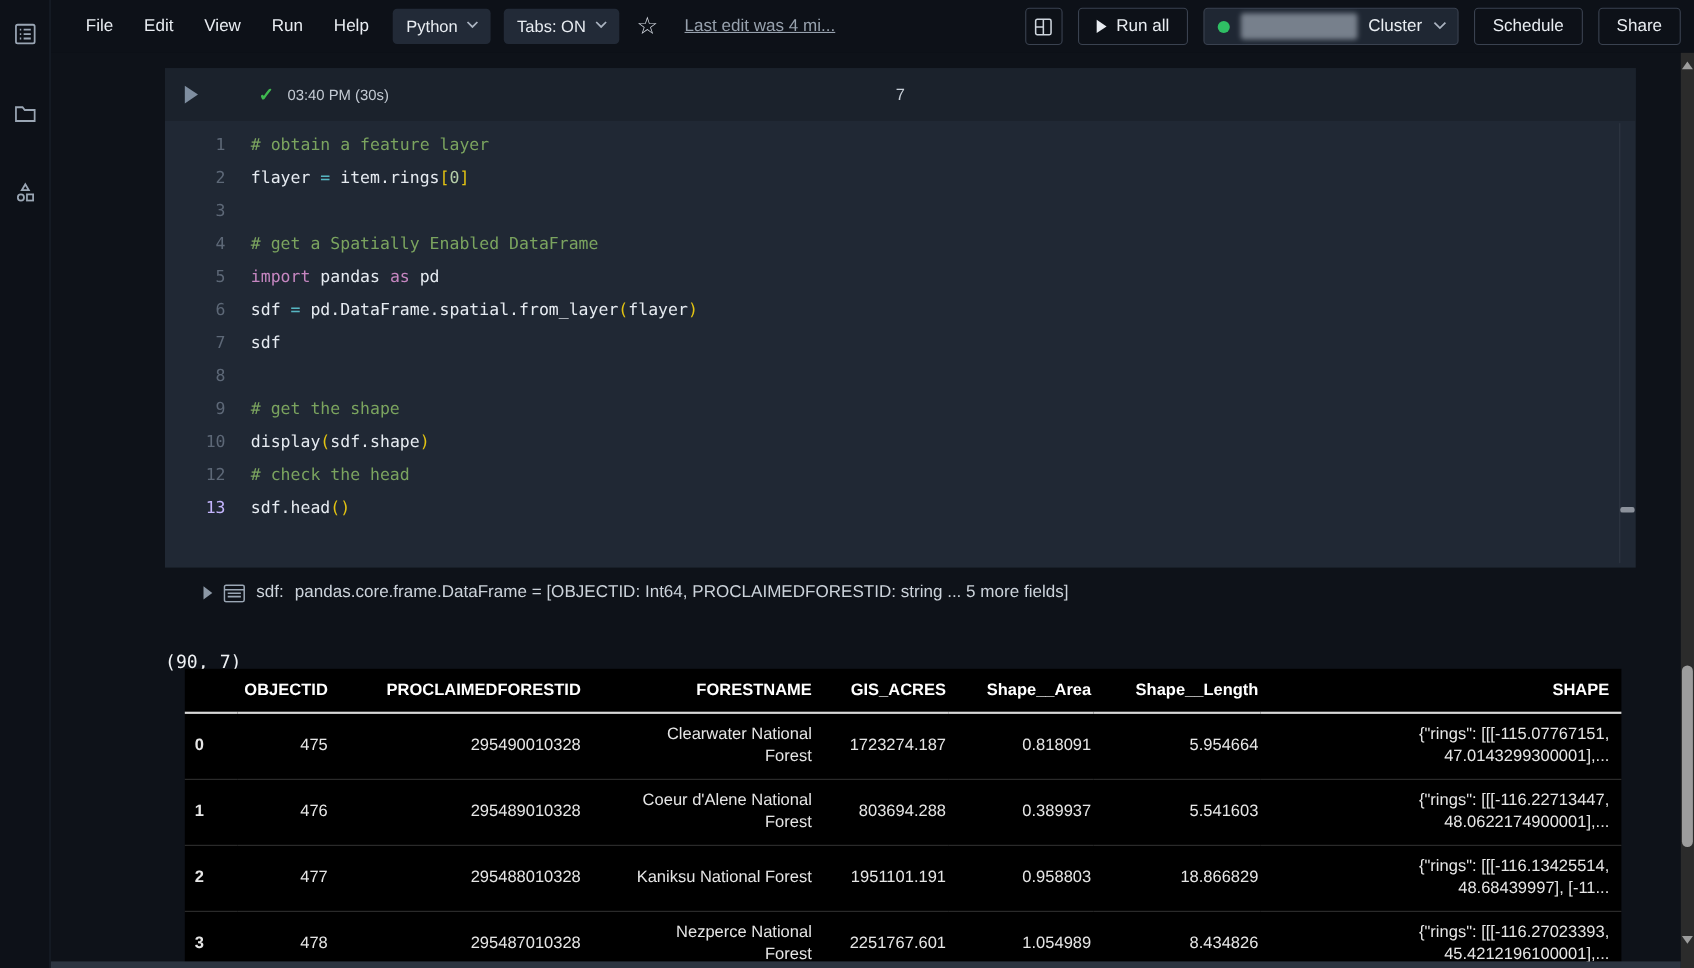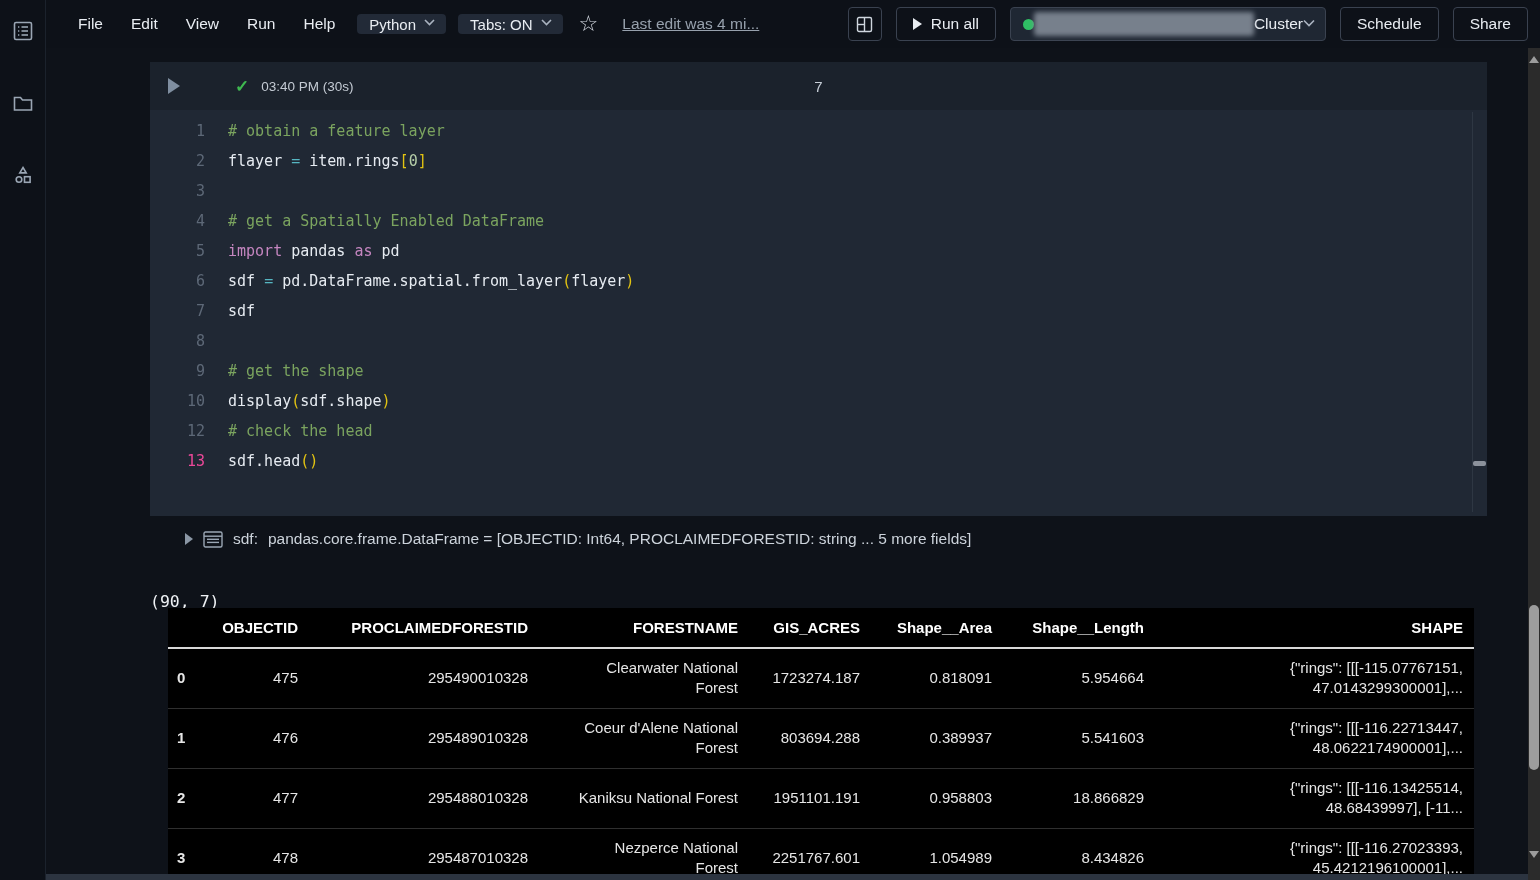--- a/index.html
+++ b/index.html
@@ -8,47 +8,47 @@
 
   
   .sidebar { position:absolute; left:0; top:0; width:46px; height:880px; background:#0d1118; border-right:1px solid #1b222c; z-index:5; }
   .side-icon { width:46px; height:46px; display:flex; align-items:center; justify-content:center; color:#9aa6b4; cursor:pointer; }
   .side-icon svg { stroke:#9aa6b4; }
 
   
   .topbar { position:absolute; left:46px; top:0; right:0; height:48px; background:#0d1118; display:flex; align-items:center; padding:0 12px 0 32px; }
   .menu-bar { display:flex; gap:28px; align-items:center; }
   .menu-item { font-size:15.5px; color:#e9edf2; cursor:pointer; }
-  .pill { height:20px; background:#222a37; border-radius:4px; display:flex; align-items:center; gap:8px; padding:0 12px; font-size:15px; color:#e9edf2; cursor:pointer; }
+  .pill { height:32px; background:#222a37; border-radius:4px; display:flex; align-items:center; gap:8px; padding:0 12px; font-size:15px; color:#e9edf2; cursor:pointer; }
   .pill.lang { margin-left:22px; }
   .pill.tabs { margin-left:12px; }
   .chev { width:10px; height:10px; flex:0 0 auto; }
   .chev svg { display:block; }
   .star { margin-left:16px; font-size:22px; color:#d5dae2; cursor:pointer; line-height:1; }
   .last-edit { margin-left:24px; font-size:15.5px; color:#97a1ad; text-decoration:underline; cursor:pointer; white-space:nowrap; }
   .topbar-right { margin-left:auto; display:flex; gap:14px; }
   .btn { height:34px; border:1px solid #3a4250; border-radius:4px; background:transparent; color:#e9edf2; font-size:15.5px; display:flex; align-items:center; justify-content:center; gap:9px; padding:0 16px; cursor:pointer; font-family:"Liberation Sans",sans-serif; }
   .icon-btn { width:34px; padding:0; }
   .play-tri { width:0; height:0; border-top:6px solid transparent; border-bottom:6px solid transparent; border-left:9px solid #e9edf2; }
-  .cluster-pill { width:316px; height:34px; border:1px solid #3a4250; border-radius:4px; background:#1f2733; display:flex; align-items:center; padding:0 12px; cursor:pointer; }
+  .cluster-pill { width:232px; height:34px; border:1px solid #3a4250; border-radius:4px; background:#1f2733; display:flex; align-items:center; gap:10px; padding:0 12px; cursor:pointer; }
   .green-dot { width:11px; height:11px; border-radius:50%; background:#2fbf64; flex:0 0 auto; }
   .redacted { flex:1; height:24px; border-radius:3px; background:#87909c; filter:blur(2.5px); opacity:.85; }
   .cluster-label { font-size:15.5px; color:#e9edf2; }
 
   
   .cell-card { position:absolute; left:150px; top:62px; width:1337px; height:454px; background:#202834; }
   .cell-head { height:48px; background:#1b222c; display:flex; align-items:center; position:relative; }
   .run-btn { margin-left:18px; width:0; height:0; border-top:8px solid transparent; border-bottom:8px solid transparent; border-left:12px solid #7f8ea0; cursor:pointer; }
   .check { margin-left:55px; color:#3fb950; font-size:17px; font-weight:bold; }
   .run-time { margin-left:12px; font-size:13.5px; color:#c3cad3; }
   .cell-num { position:absolute; left:0; right:0; text-align:center; font-size:15px; color:#c8cfd8; }
   .code-area { position:relative; padding-top:6px; font-family:"DejaVu Sans Mono", monospace; font-size:15px; cursor:text; }
   .code-line { display:flex; height:30px; line-height:30px; white-space:pre; }
   .ln { width:55px; text-align:right; color:#5d6877; flex:0 0 auto; }
-  .ln.active { color:#ec4899; }
+  .ln.active { color:#c4b5fd; }
   .code { margin-left:23px; }
   .tok-com { color:#7ba45f; }
   .tok-kw  { color:#c586c0; }
   .tok-op  { color:#56b6c2; }
   .tok-brk { color:#e2c312; }
   .tok-num { color:#b5cea8; }
   .tok-txt { color:#e6ebf1; }
   .cell-gutter-line { position:absolute; right:14px; top:50px; bottom:4px; width:1px; background:#2e3743; }
   .cell-scroll-handle { position:absolute; right:1px; top:399px; width:13px; height:5px; background:#8b919b; border-radius:2px; cursor:pointer; }
 

